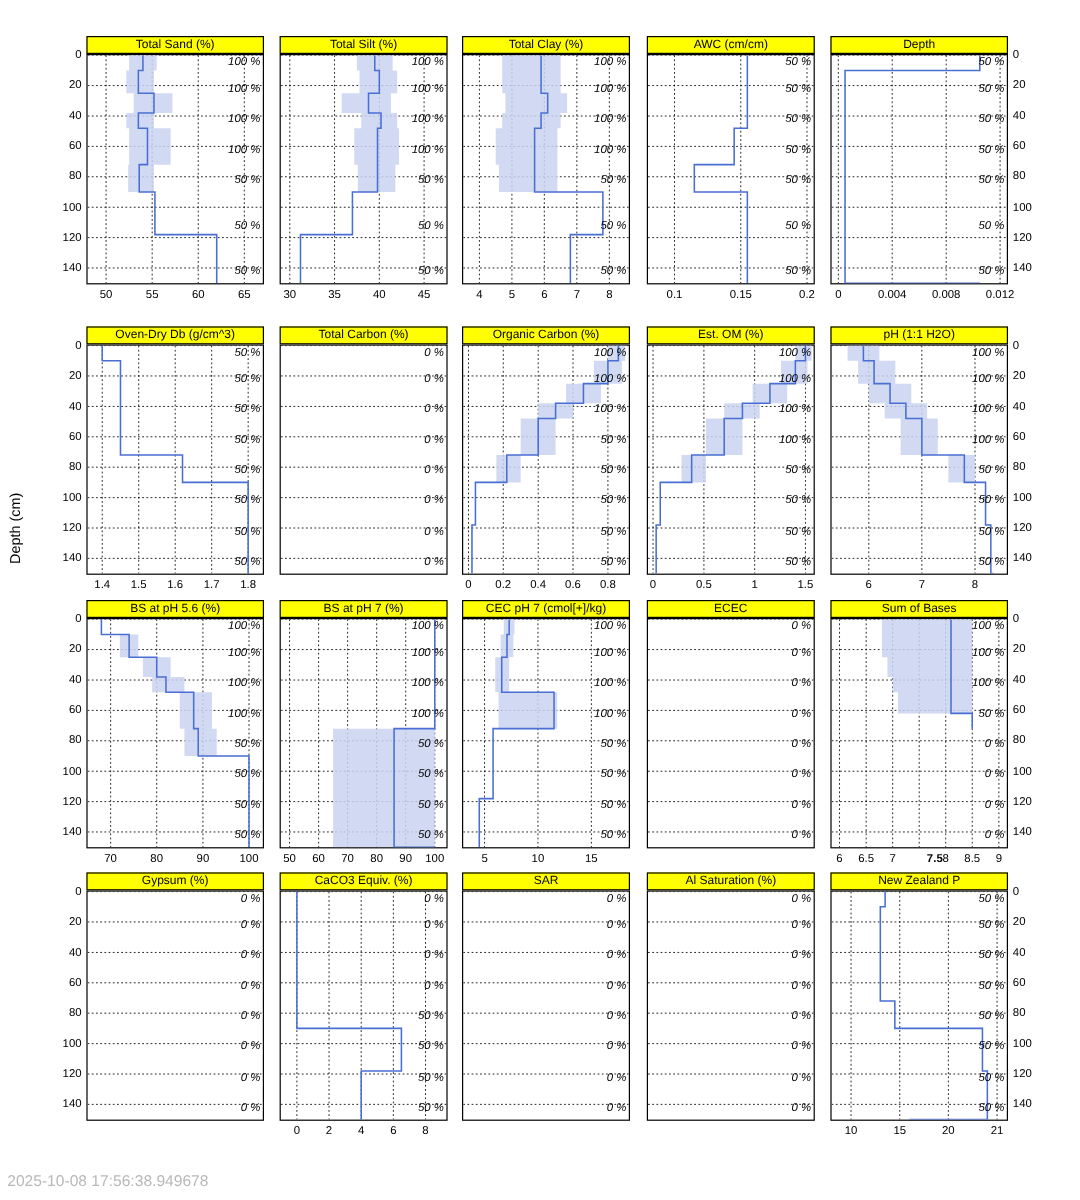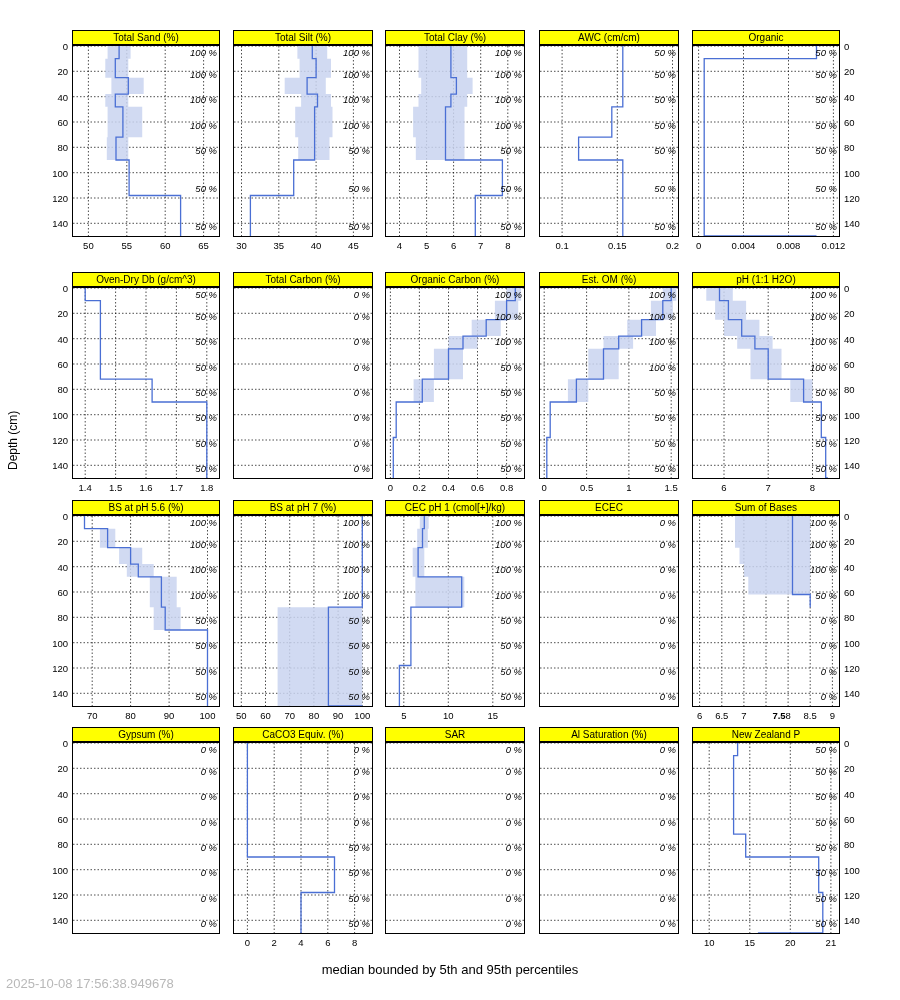--- a/index.html
+++ b/index.html
@@ -48,21 +48,20 @@
   .pctlab{
     position:absolute;font-size:9.5px;font-style:italic;
     transform:translateY(-50%);right:2px;text-align:right;
   }
 </style>
 </head>
 <body>
 
 <div id="stage">
   <div class="ylabel">Depth (cm)</div>
-  <div class="footer">median bounded by 5th and 95th percentiles</div>
   <div class="stamp">2025-10-08 17:56:38.949678</div>
   <div id="panels">
       <div class="panel" style="left: 72px; top: 30px; width: 148px; height: 207px;">
         <div class="strip">Total Sand (%)</div>
         <div class="plot" style="width: 148px; height: 192px;">
           <svg width="146" height="190">
             <line x1="15.4" y1="0" x2="15.4" y2="190" stroke="#000" stroke-width="0.7" stroke-dasharray="1.5,2"></line>
             <line x1="53.8" y1="0" x2="53.8" y2="190" stroke="#000" stroke-width="0.7" stroke-dasharray="1.5,2"></line>
             <line x1="92.2" y1="0" x2="92.2" y2="190" stroke="#000" stroke-width="0.7" stroke-dasharray="1.5,2"></line>
             <line x1="130.6" y1="0" x2="130.6" y2="190" stroke="#000" stroke-width="0.7" stroke-dasharray="1.5,2"></line>
@@ -198,21 +197,21 @@
         <div class="pctlab" style="top: 119.867px; right: 3px;">50 %</div>
         <div class="pctlab" style="top: 157.867px; right: 3px;">50 %</div>
         <div class="pctlab" style="top: 195.867px; right: 3px;">50 %</div>
       </div>
       <div class="xaxis" style="left: 540px; top: 240px; width: 138px; height: 14px;">
         <span style="left: 22.1px;">0.1</span>
         <span style="left: 77.3px;">0.15</span>
         <span style="left: 132.5px;">0.2</span>
       </div>
       <div class="panel" style="left: 692px; top: 30px; width: 148px; height: 207px;">
-        <div class="strip">Organic</div>
+        <div class="strip">Depth</div>
         <div class="plot" style="width: 148px; height: 192px;">
           <svg width="146" height="190">
             <line x1="5.6" y1="0" x2="5.6" y2="190" stroke="#000" stroke-width="0.7" stroke-dasharray="1.5,2"></line>
             <line x1="50.5" y1="0" x2="50.5" y2="190" stroke="#000" stroke-width="0.7" stroke-dasharray="1.5,2"></line>
             <line x1="95.5" y1="0" x2="95.5" y2="190" stroke="#000" stroke-width="0.7" stroke-dasharray="1.5,2"></line>
             <line x1="140.4" y1="0" x2="140.4" y2="190" stroke="#000" stroke-width="0.7" stroke-dasharray="1.5,2"></line>
             <line x1="0" y1="0.0" x2="146" y2="0.0" stroke="#000" stroke-width="0.7" stroke-dasharray="1.5,2"></line>
             <line x1="0" y1="25.3" x2="146" y2="25.3" stroke="#000" stroke-width="0.7" stroke-dasharray="1.5,2"></line>
             <line x1="0" y1="50.7" x2="146" y2="50.7" stroke="#000" stroke-width="0.7" stroke-dasharray="1.5,2"></line>
             <line x1="0" y1="76.0" x2="146" y2="76.0" stroke="#000" stroke-width="0.7" stroke-dasharray="1.5,2"></line>
@@ -511,21 +510,21 @@
       </div>
       <div class="xaxis" style="left: 234px; top: 710px; width: 138px; height: 14px;">
         <span style="left: 7.3px;">50</span>
         <span style="left: 31.5px;">60</span>
         <span style="left: 55.7px;">70</span>
         <span style="left: 79.9px;">80</span>
         <span style="left: 104.1px;">90</span>
         <span style="left: 128.3px;">100</span>
       </div>
       <div class="panel" style="left: 385px; top: 500px; width: 140px; height: 207px;">
-        <div class="strip">CEC pH 1 (cmol[+]/kg)</div>
+        <div class="strip">CEC pH 7 (cmol[+]/kg)</div>
         <div class="plot" style="width: 140px; height: 192px;">
           <svg width="138" height="190">
             <line x1="17.8" y1="0" x2="17.8" y2="190" stroke="#000" stroke-width="0.7" stroke-dasharray="1.5,2"></line>
             <line x1="62.3" y1="0" x2="62.3" y2="190" stroke="#000" stroke-width="0.7" stroke-dasharray="1.5,2"></line>
             <line x1="106.8" y1="0" x2="106.8" y2="190" stroke="#000" stroke-width="0.7" stroke-dasharray="1.5,2"></line>
             <line x1="0" y1="0.0" x2="138" y2="0.0" stroke="#000" stroke-width="0.7" stroke-dasharray="1.5,2"></line>
             <line x1="0" y1="25.3" x2="138" y2="25.3" stroke="#000" stroke-width="0.7" stroke-dasharray="1.5,2"></line>
             <line x1="0" y1="50.7" x2="138" y2="50.7" stroke="#000" stroke-width="0.7" stroke-dasharray="1.5,2"></line>
             <line x1="0" y1="76.0" x2="138" y2="76.0" stroke="#000" stroke-width="0.7" stroke-dasharray="1.5,2"></line>
             <line x1="0" y1="101.3" x2="138" y2="101.3" stroke="#000" stroke-width="0.7" stroke-dasharray="1.5,2"></line>

